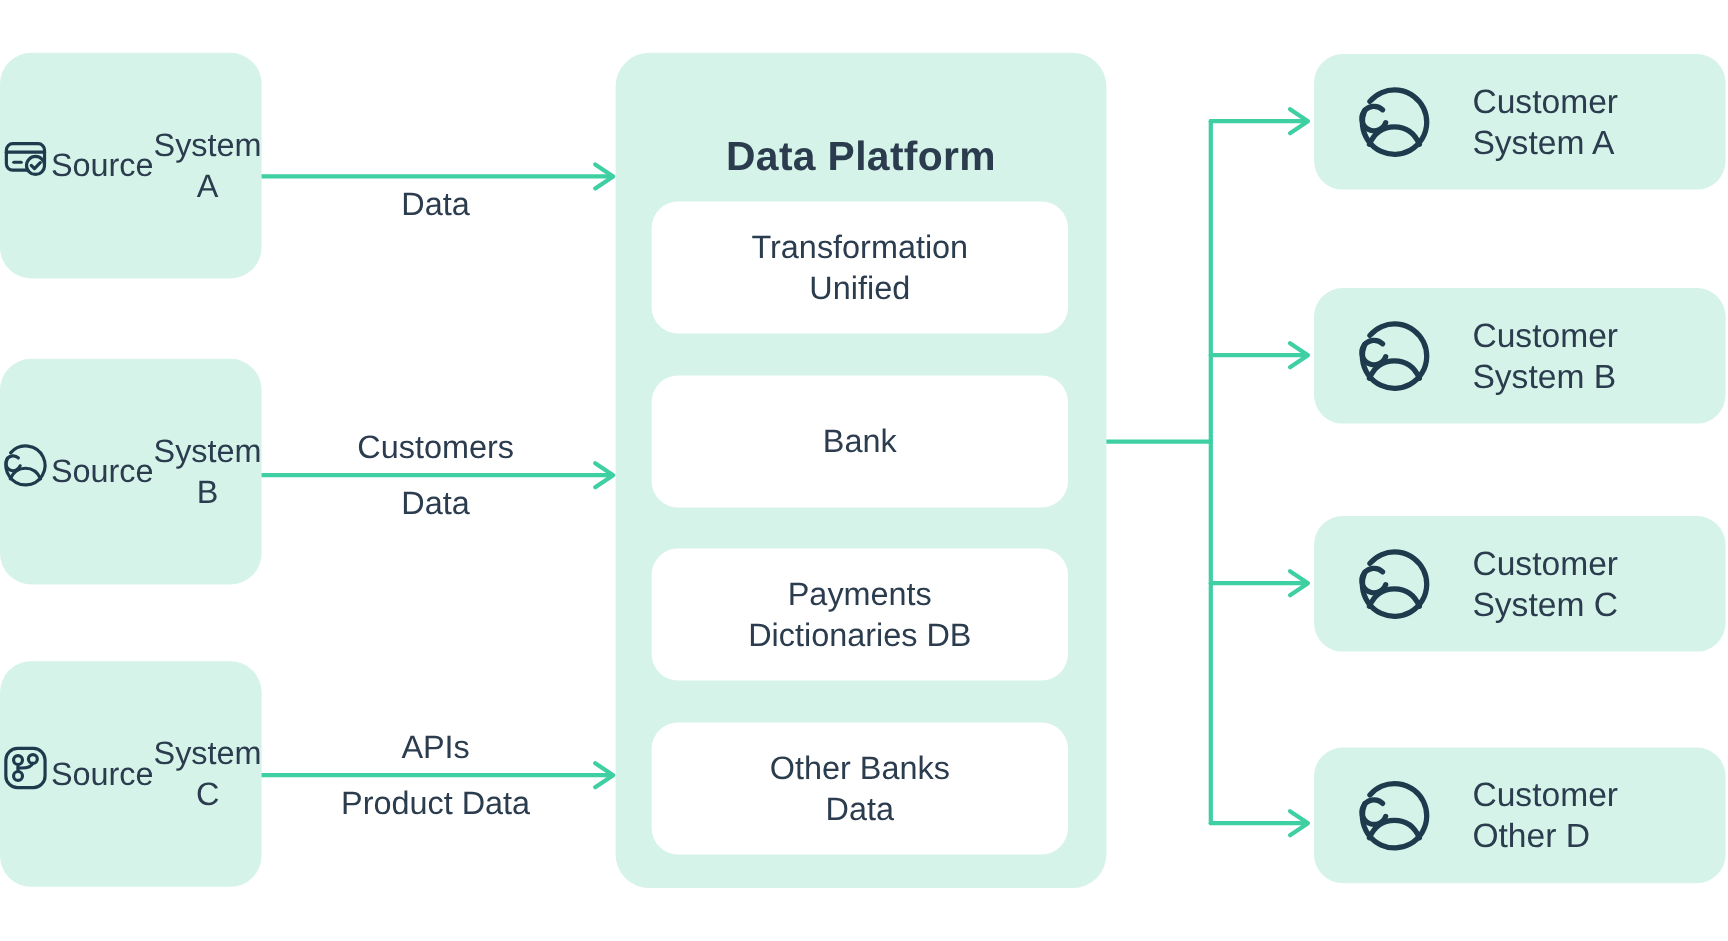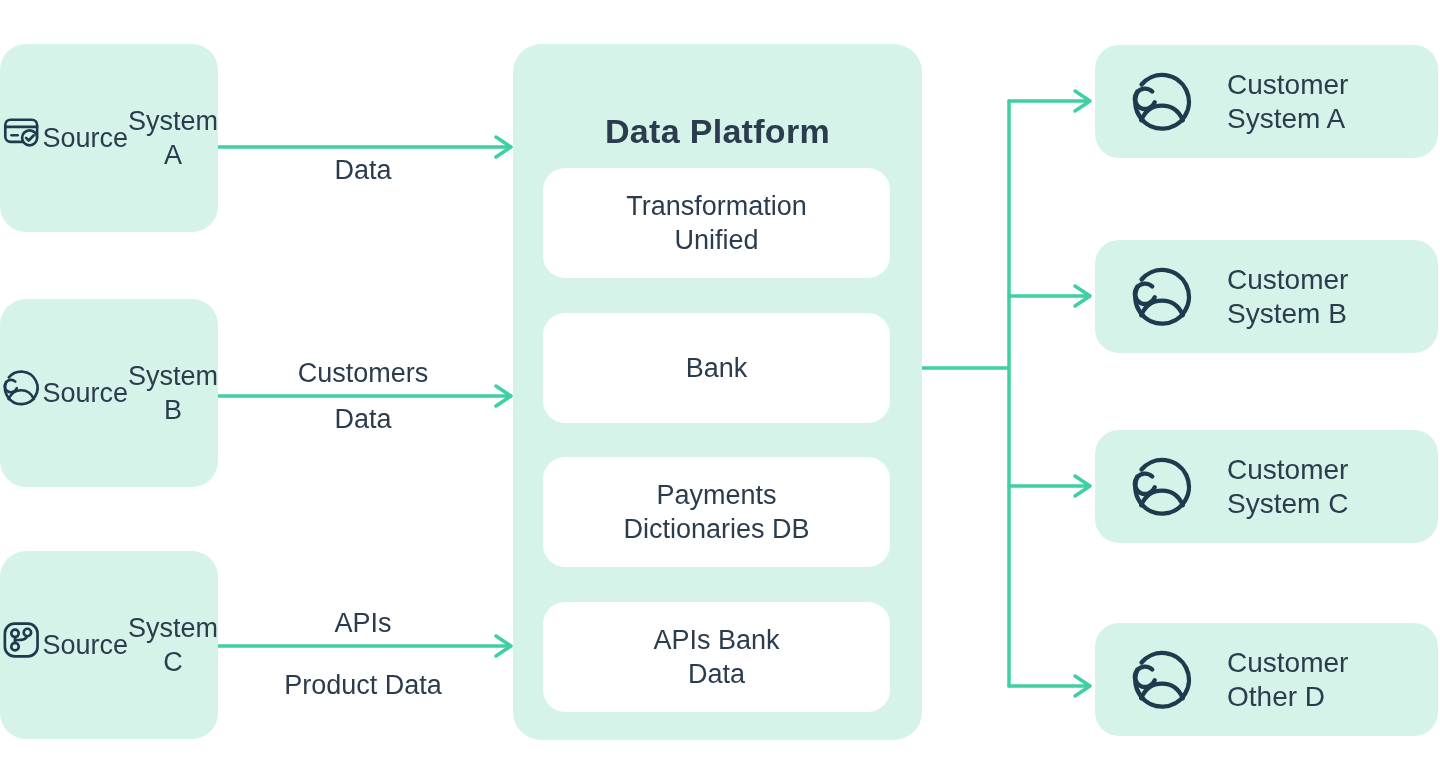--- a/index.html
+++ b/index.html
@@ -111,38 +111,38 @@
       <path d="M 17 24 H 20.5 C 26.5 24 29.8 22.3 30.7 19.7"></path>
     </svg>
     <div class="node-line">Source</div>
     <div class="node-line">System C</div>
   </div>
 
   <div class="flow-label" style="top:153px">Data</div>
   <div class="flow-label" style="top:356px">Customers</div>
   <div class="flow-label" style="top:402px">Data</div>
   <div class="flow-label" style="top:606px">APIs</div>
-  <div class="flow-label" style="top:668px">Product Data</div>
+  <div class="flow-label" style="top:652px">Product Data</div>
 
   <div class="platform">
     <div class="platform-title">Data Platform</div>
     <div class="module m0">
       <div>Transformation</div>
       <div>Unified</div>
     </div>
     <div class="module m1">
       <div>Bank</div>
       <div></div>
     </div>
     <div class="module m2">
       <div>Payments</div>
       <div>Dictionaries DB</div>
     </div>
     <div class="module m3">
-      <div>APIs Bank</div>
+      <div>Other Banks</div>
       <div>Data</div>
     </div>
   </div>
 
   <div class="cust" style="top:45px">
     <svg class="icon" viewBox="0 0 48 48">
       <path d="M 10 12 A 18.4 18.4 0 1 1 7 17"></path>
       <path d="M 19 24.2 A 7 7 0 1 1 17.3 16.8"></path>
       <path d="M 9.7 36.5 C 12.5 30 17.5 26.5 24 26.5 C 30.5 26.5 35.5 30 38.3 36.5"></path>
     </svg>

